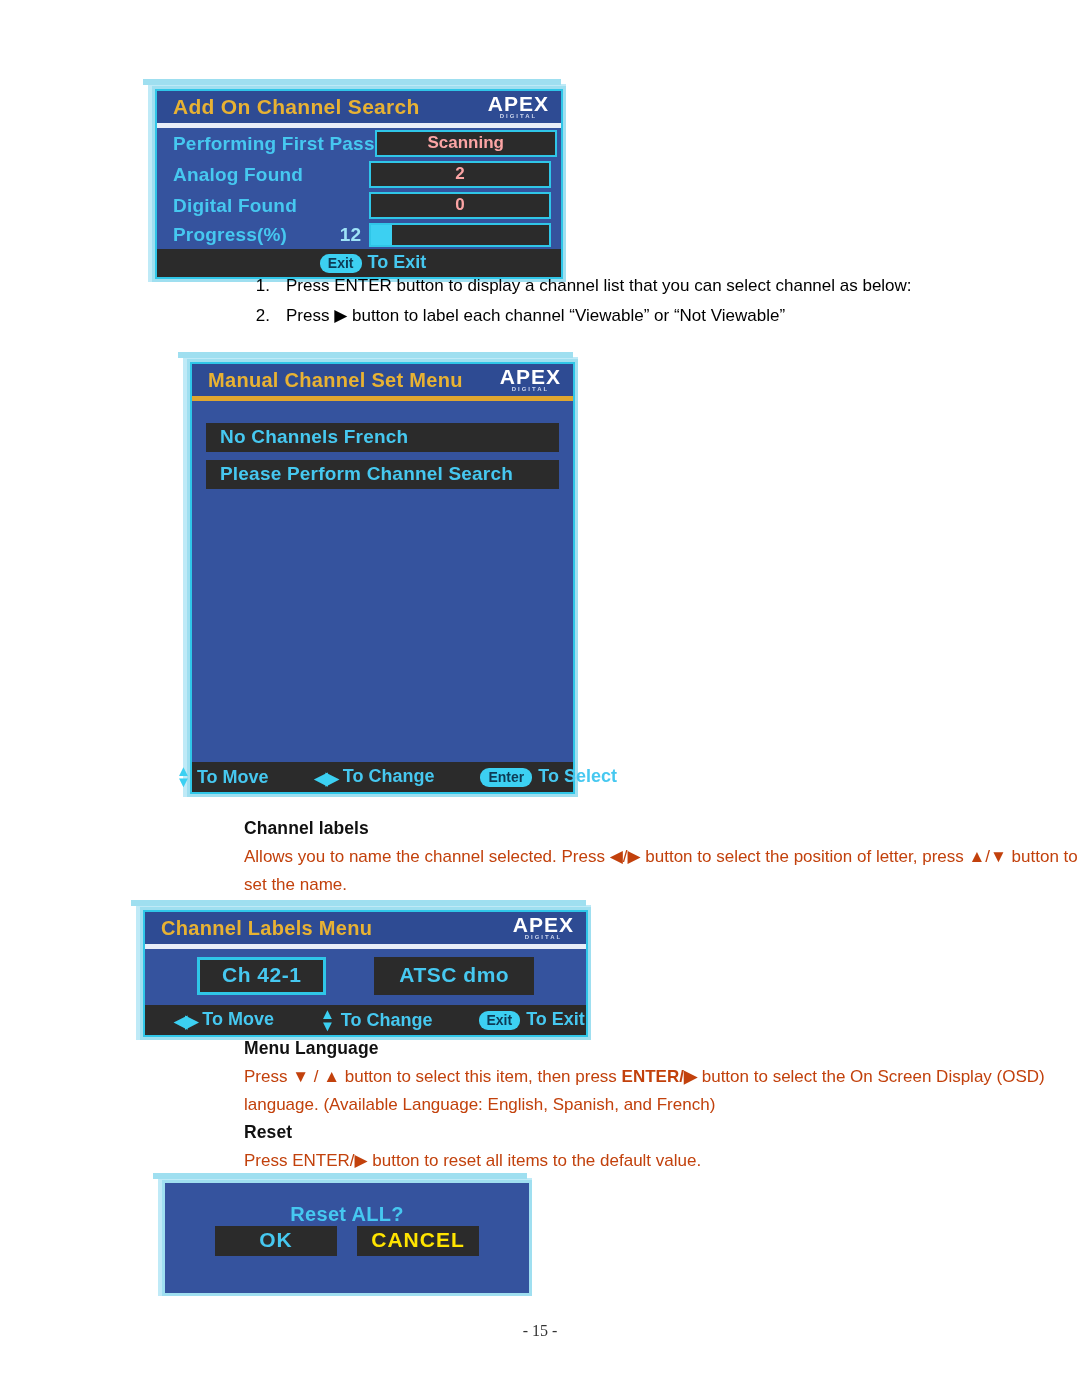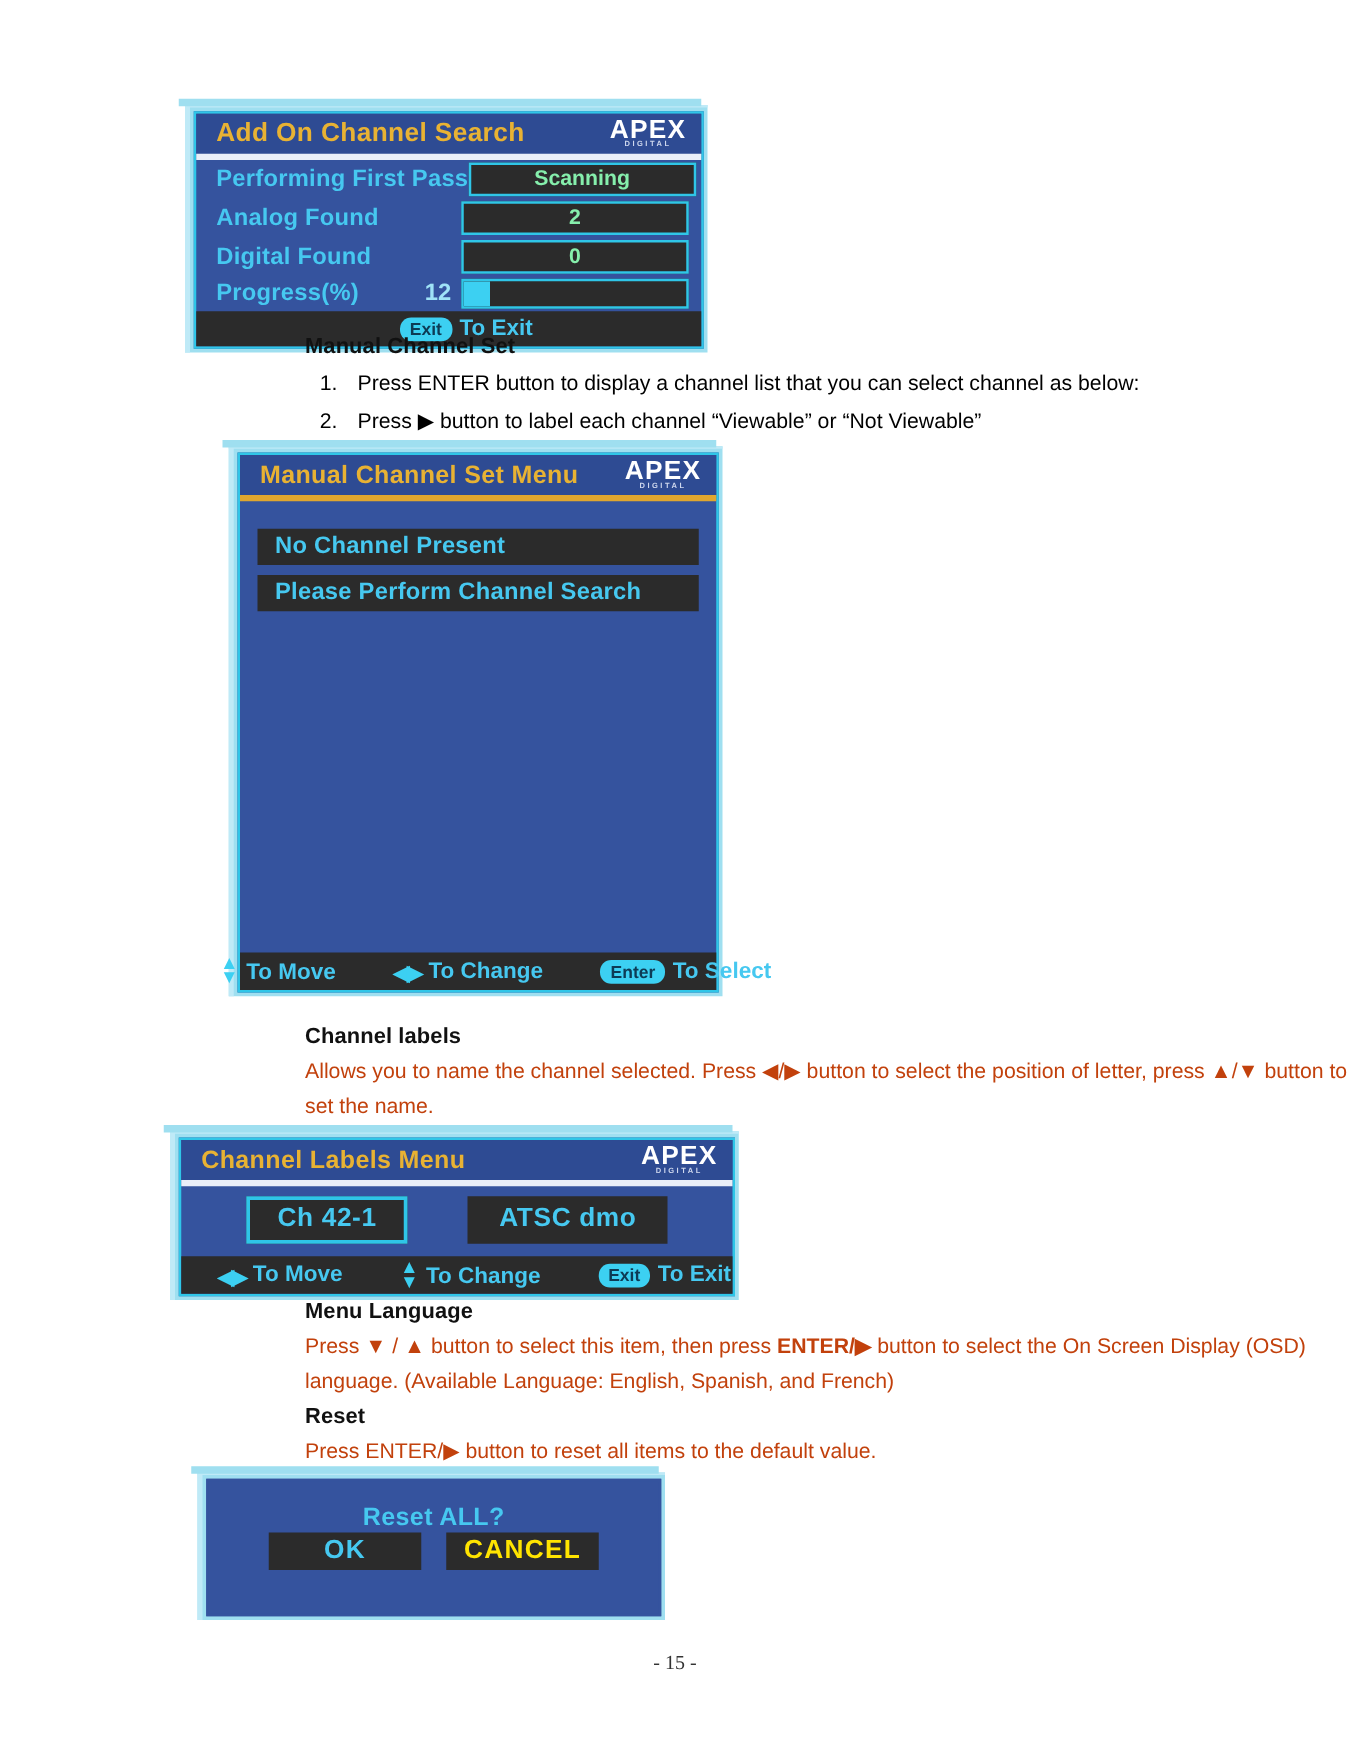--- a/index.html
+++ b/index.html
@@ -156,21 +156,21 @@
     font-weight: bold;
     letter-spacing: 0.2px;
     flex: 1 1 auto;
     white-space: nowrap;
   }
   .osd-value-box {
     width: 182px;
     flex: 0 0 182px;
     background: #2b2b2b;
     border: 2px solid #2fc6e8;
-    color: #86efac;
+    color: #fca5a5;
     font-size: 17px;
     font-weight: bold;
     text-align: center;
     padding: 1px 0 2px 0;
     box-sizing: border-box;
   }
 
   .progress-num {
     color: #9fe3f7;
     font-size: 19px;
@@ -366,21 +366,20 @@
             <span class="key-pill">Exit</span>
             <span>To Exit</span>
           </span>
         </div>
 
       </div>
     </div>
   </div>
 
   <div class="content-block" style="position:absolute; left:122px; top:266px; width:836px;">
-    <div class="heading">Manual Channel Set</div>
     <ul class="numlist">
       <li>
         <span class="num">1.</span>
         <span>Press ENTER button to display a channel list that you can select channel as below:</span>
       </li>
       <li>
         <span class="num">2.</span>
         <span>Press ▶ button to label each channel “Viewable” or “Not Viewable”</span>
       </li>
     </ul>
@@ -393,21 +392,21 @@
         <div class="osd-title-bar">
           <span class="osd-title small">Manual Channel Set  Menu</span>
           <span class="apex-logo">
             <span class="apex-word">APEX</span>
             <span class="apex-sub">DIGITAL</span>
           </span>
         </div>
         <div class="title-rule-gold"></div>
 
         <div class="osd-body" style="flex:1 1 auto; padding-top:22px;">
-          <div class="osd-listrow">No Channel Present</div>
+          <div class="osd-listrow">No Channels French</div>
           <div class="osd-listrow">Please Perform Channel Search</div>
         </div>
 
         <div class="osd-footer">
           <span class="hint">
             <span class="arrow-vert">
               <span>▲</span>
                 <span>▼</span>
             </span>
             <span>To Move</span>

